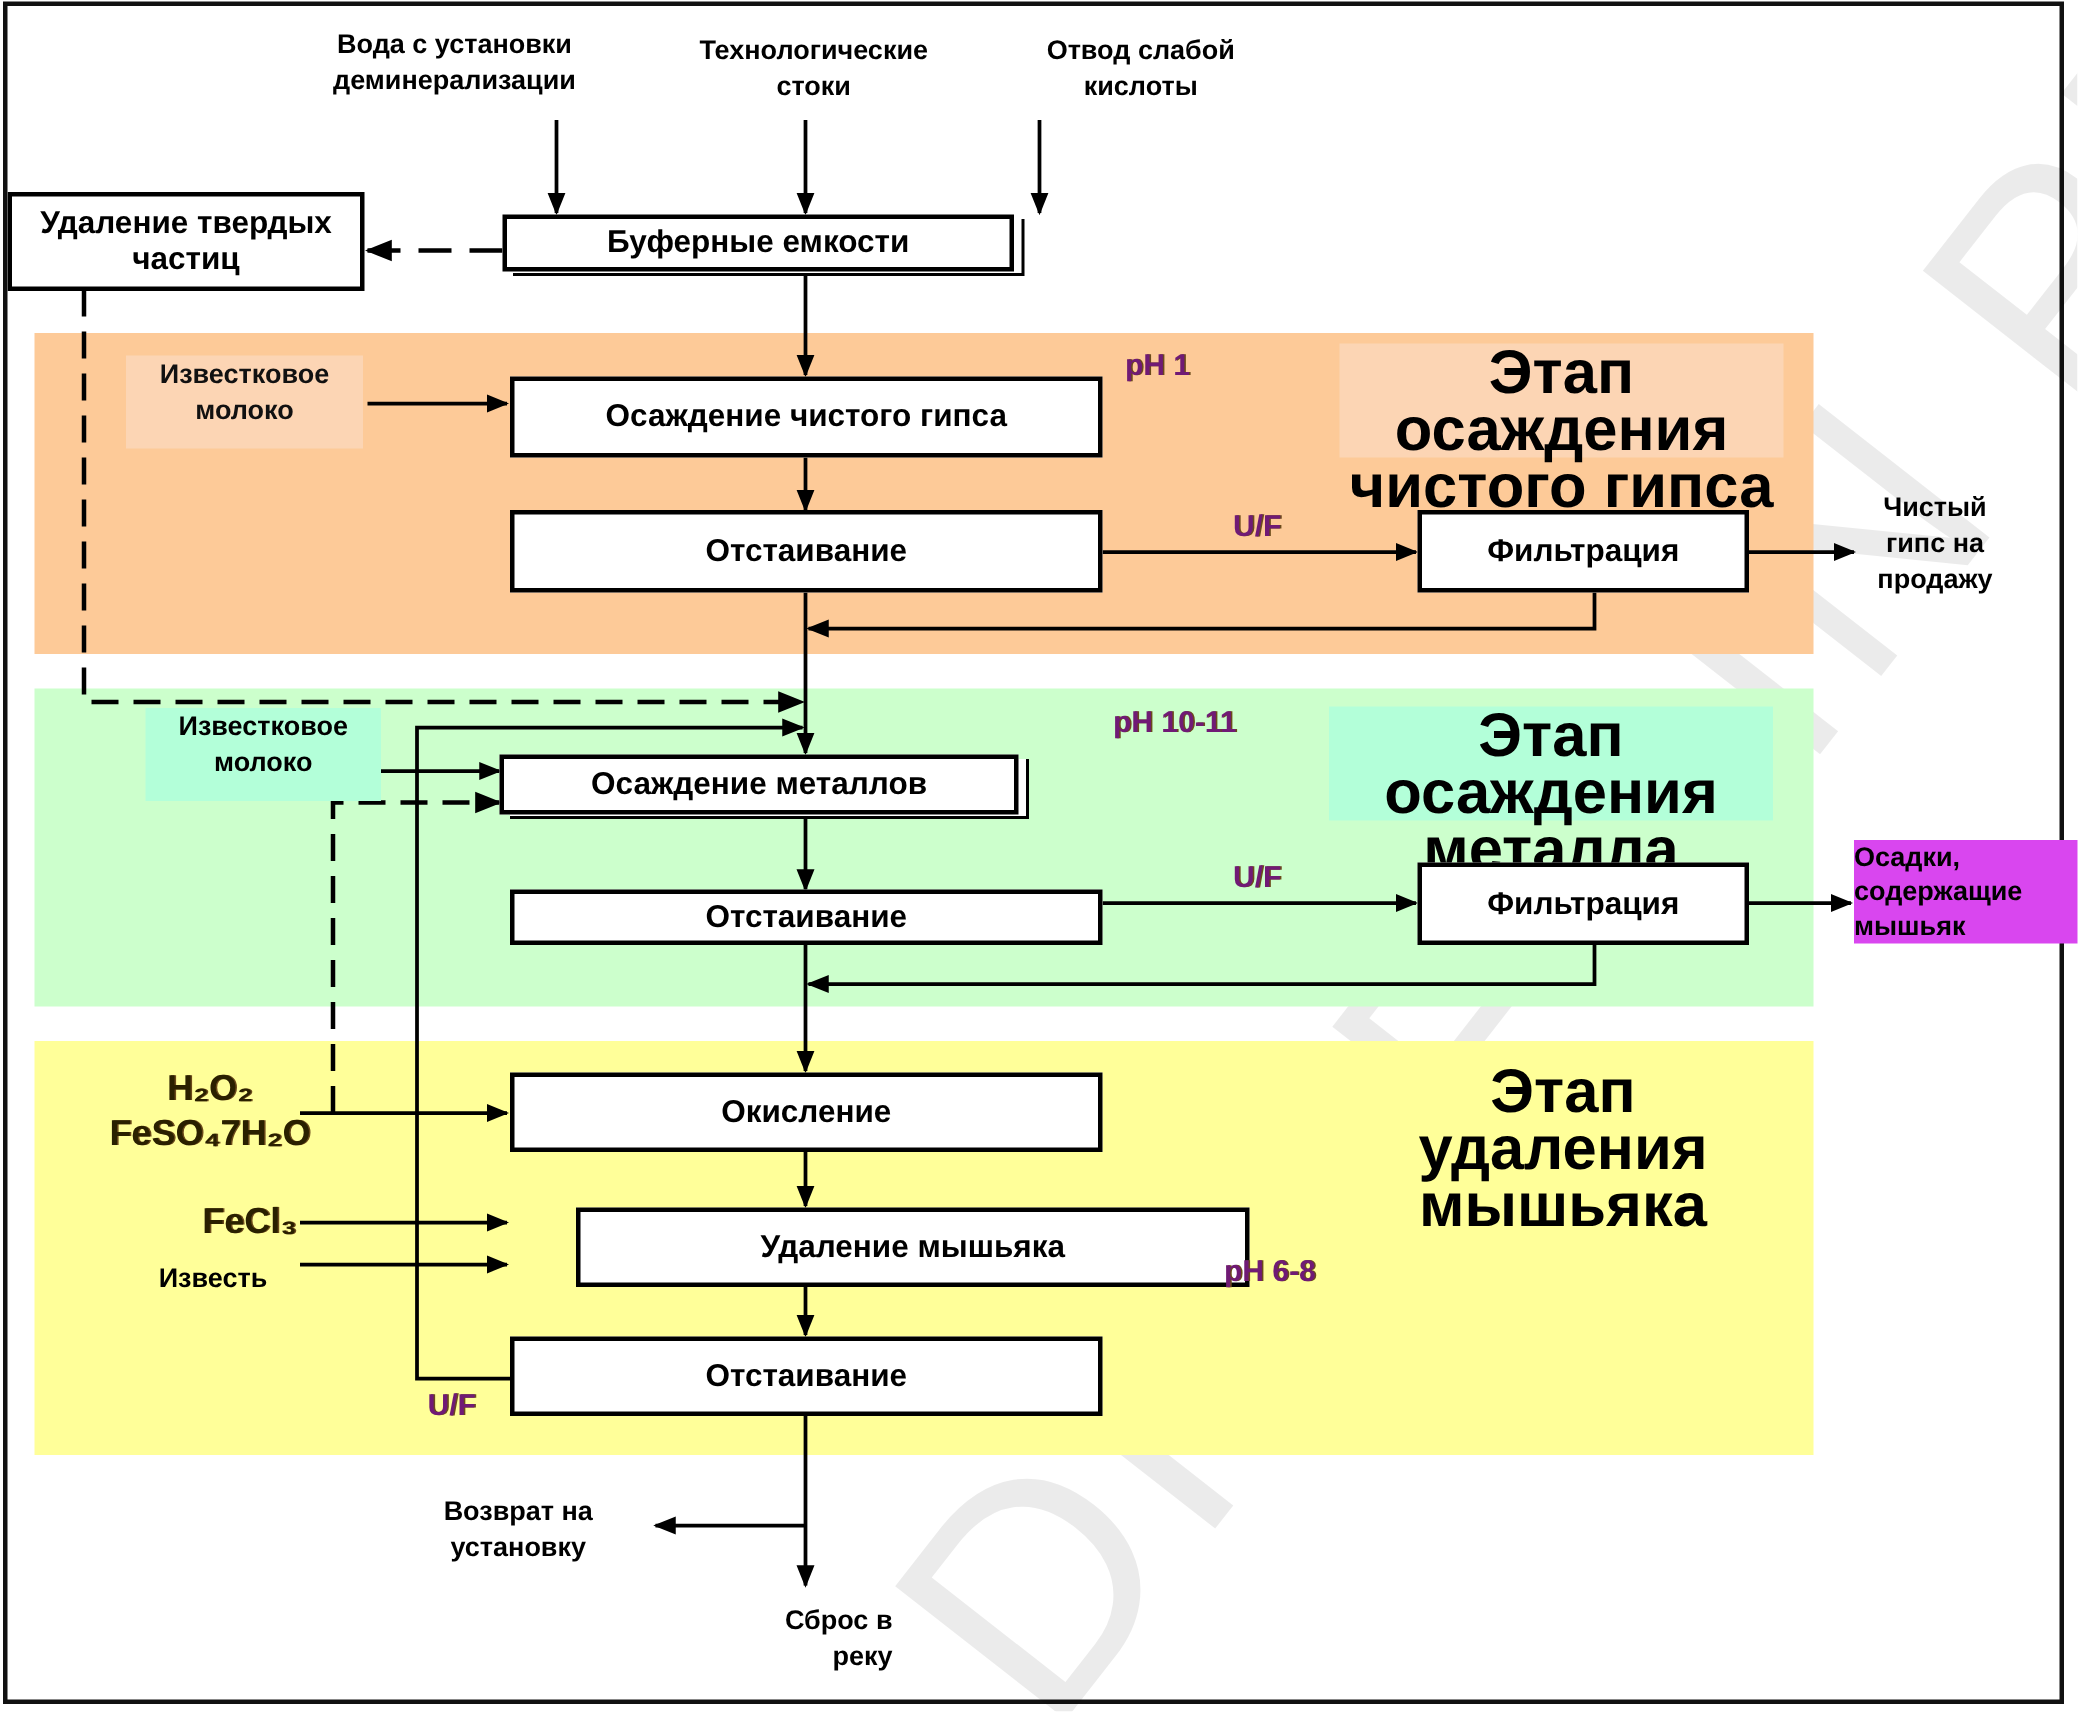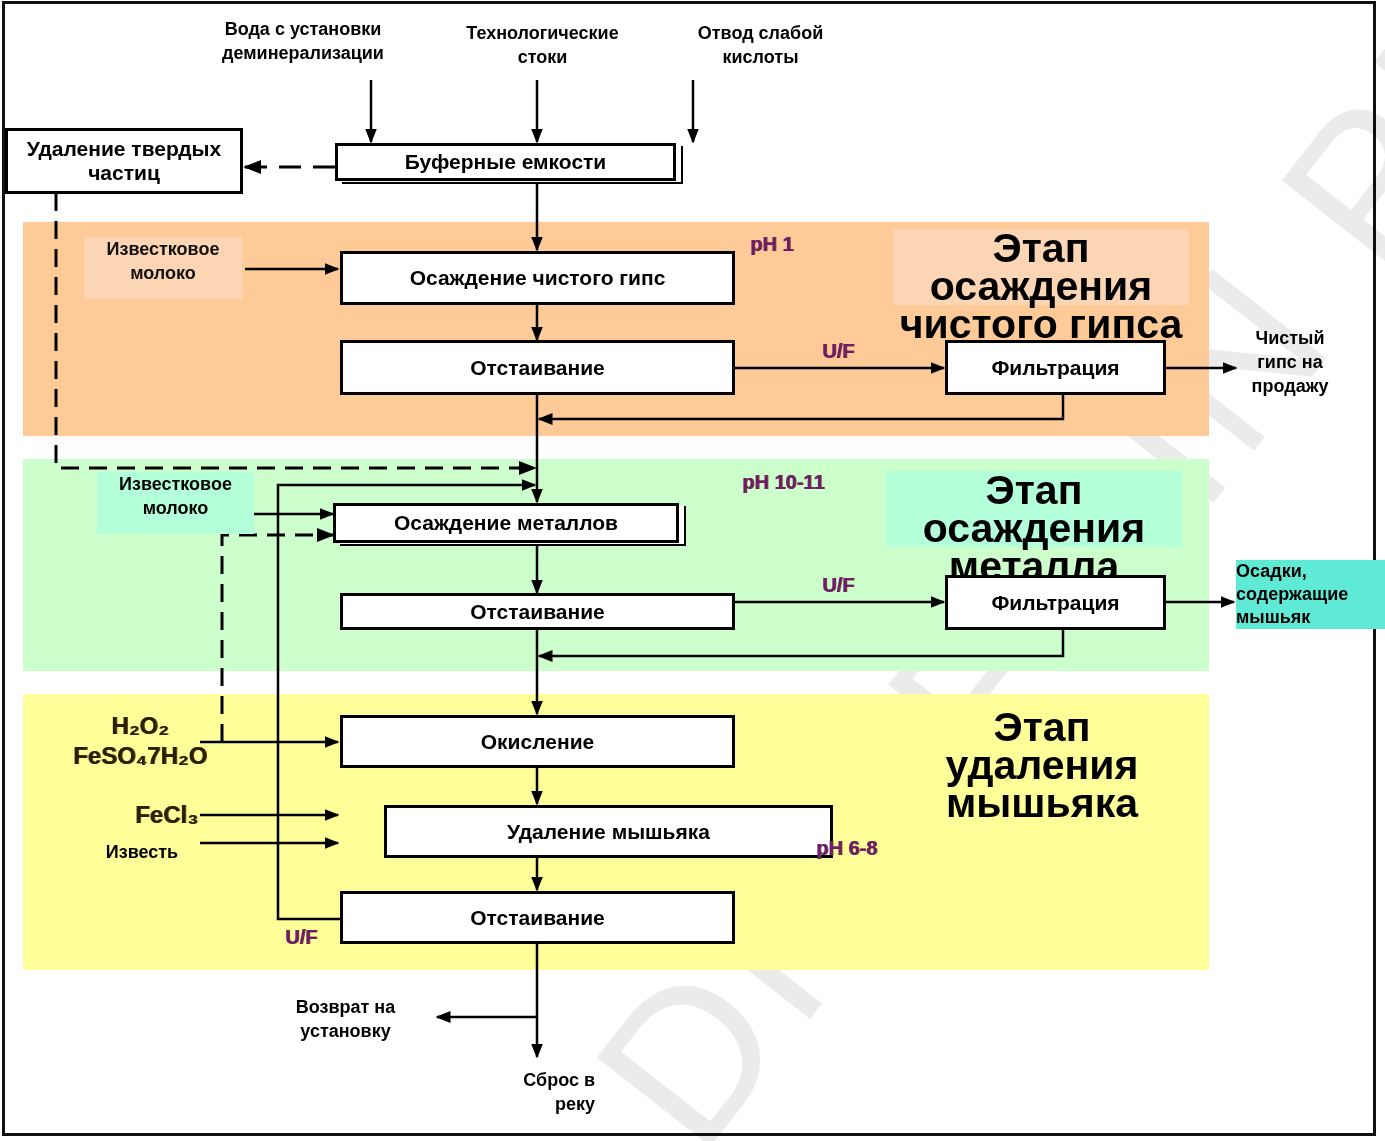--- a/index.html
+++ b/index.html
@@ -106,41 +106,41 @@
 стоки</div>
 <div class="lbl" style="left:663px; top:21px; width:195px;">Отвод слабой
 кислоты</div>
 
 <div class="box" style="left:5px; top:128px; width:238px; height:66px;">Удаление твердых
 частиц</div>
 <div class="box shadowed" style="left:335px; top:143px; width:341px; height:38px;">Буферные емкости</div>
 
 <div class="lbl" style="left:84px; top:237px; width:158px; height:62px; background:#fcd5b4; color:#111;">Известковое
 молоко</div>
-<div class="box" style="left:340px; top:251px; width:395px; height:54px;">Осаждение чистого гипс</div>
+<div class="box" style="left:340px; top:251px; width:395px; height:54px;">Осаждение чистого гипса</div>
 <div class="ph" style="left:750px; top:233px;">pH 1</div>
 <div class="stage-title" style="left:893px; top:229px; width:296px; height:76px; background:#fcd5b4;">Этап осаждения
 чистого гипса</div>
 <div class="box" style="left:340px; top:340px; width:395px; height:55px;">Отстаивание</div>
 <div class="ph" style="left:822px; top:340px;">U/F</div>
 <div class="box" style="left:945px; top:340px; width:221px; height:55px;">Фильтрация</div>
 <div class="lbl" style="left:1230px; top:326px; width:120px;">Чистый
 гипс на
 продажу</div>
 
 <div class="lbl" style="left:97px; top:472px; width:157px; height:62px; background:#b3ffd9;">Известковое
 молоко</div>
 <div class="box shadowed" style="left:333px; top:503px; width:346px; height:40px;">Осаждение металлов</div>
 <div class="ph" style="left:742px; top:471px;">pH 10-11</div>
 <div class="stage-title" style="left:886px; top:471px; width:296px; height:76px; background:#b3ffd9;">Этап осаждения
 металла</div>
 <div class="box" style="left:340px; top:593px; width:395px; height:37px;">Отстаивание</div>
 <div class="ph" style="left:822px; top:574px;">U/F</div>
 <div class="box" style="left:945px; top:575px; width:221px; height:55px;">Фильтрация</div>
-<div class="lbl left" style="left:1236px; top:560px; width:150px; background:#5eead4; line-height:23px;">Осадки,
+<div class="lbl left" style="left:1236px; top:560px; width:150px; background:#d946ef; line-height:23px;">Осадки,
 содержащие
 мышьяк</div>
 
 <div class="chem" style="left:60px; top:711px; width:160px;">H₂O₂
 FeSO₄7H₂O</div>
 <div class="box" style="left:340px; top:715px; width:395px; height:53px;">Окисление</div>
 <div class="stage-title" style="left:900px; top:708px; width:284px;">Этап удаления
 мышьяка</div>
 <div class="chem" style="left:118px; top:800px; width:80px; text-align:right;">FeCl₃</div>
 <div class="lbl" style="left:88px; top:840px; width:108px;">Известь</div>

